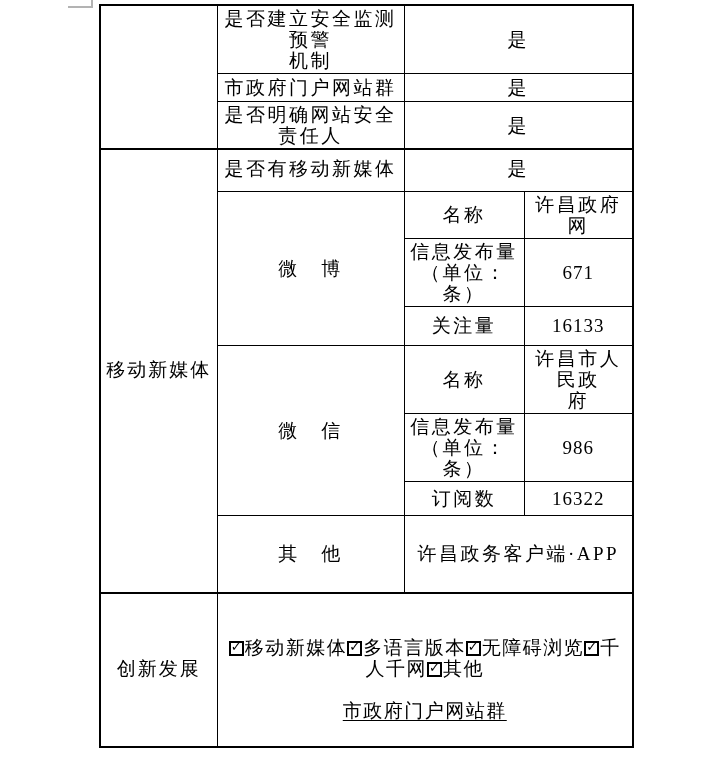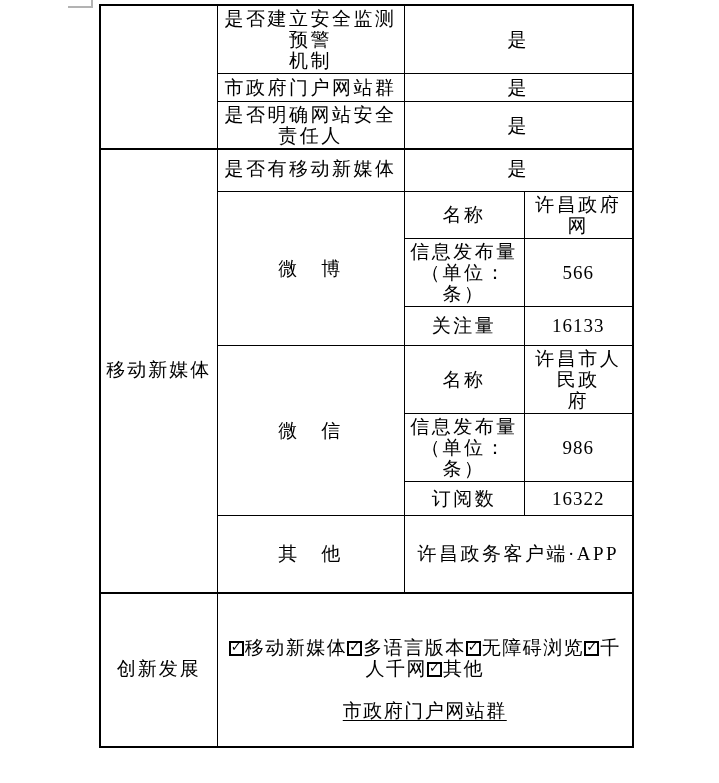--- a/index.html
+++ b/index.html
@@ -107,21 +107,21 @@
       <td colspan="2">是</td>
     </tr>
     <tr class="r5">
       <td rowspan="3">微　博</td>
       <td>名称</td>
       <td>许昌政府网</td>
     </tr>
     <tr class="r6">
       <td class="info-label">信息发布量
 （单位：条）</td>
-      <td class="num">566</td>
+      <td class="num">671</td>
     </tr>
     <tr class="r7">
       <td>关注量</td>
       <td class="num">16133</td>
     </tr>
     <tr class="r8">
       <td rowspan="3">微　信</td>
       <td>名称</td>
       <td>许昌市人民政
 府</td>

